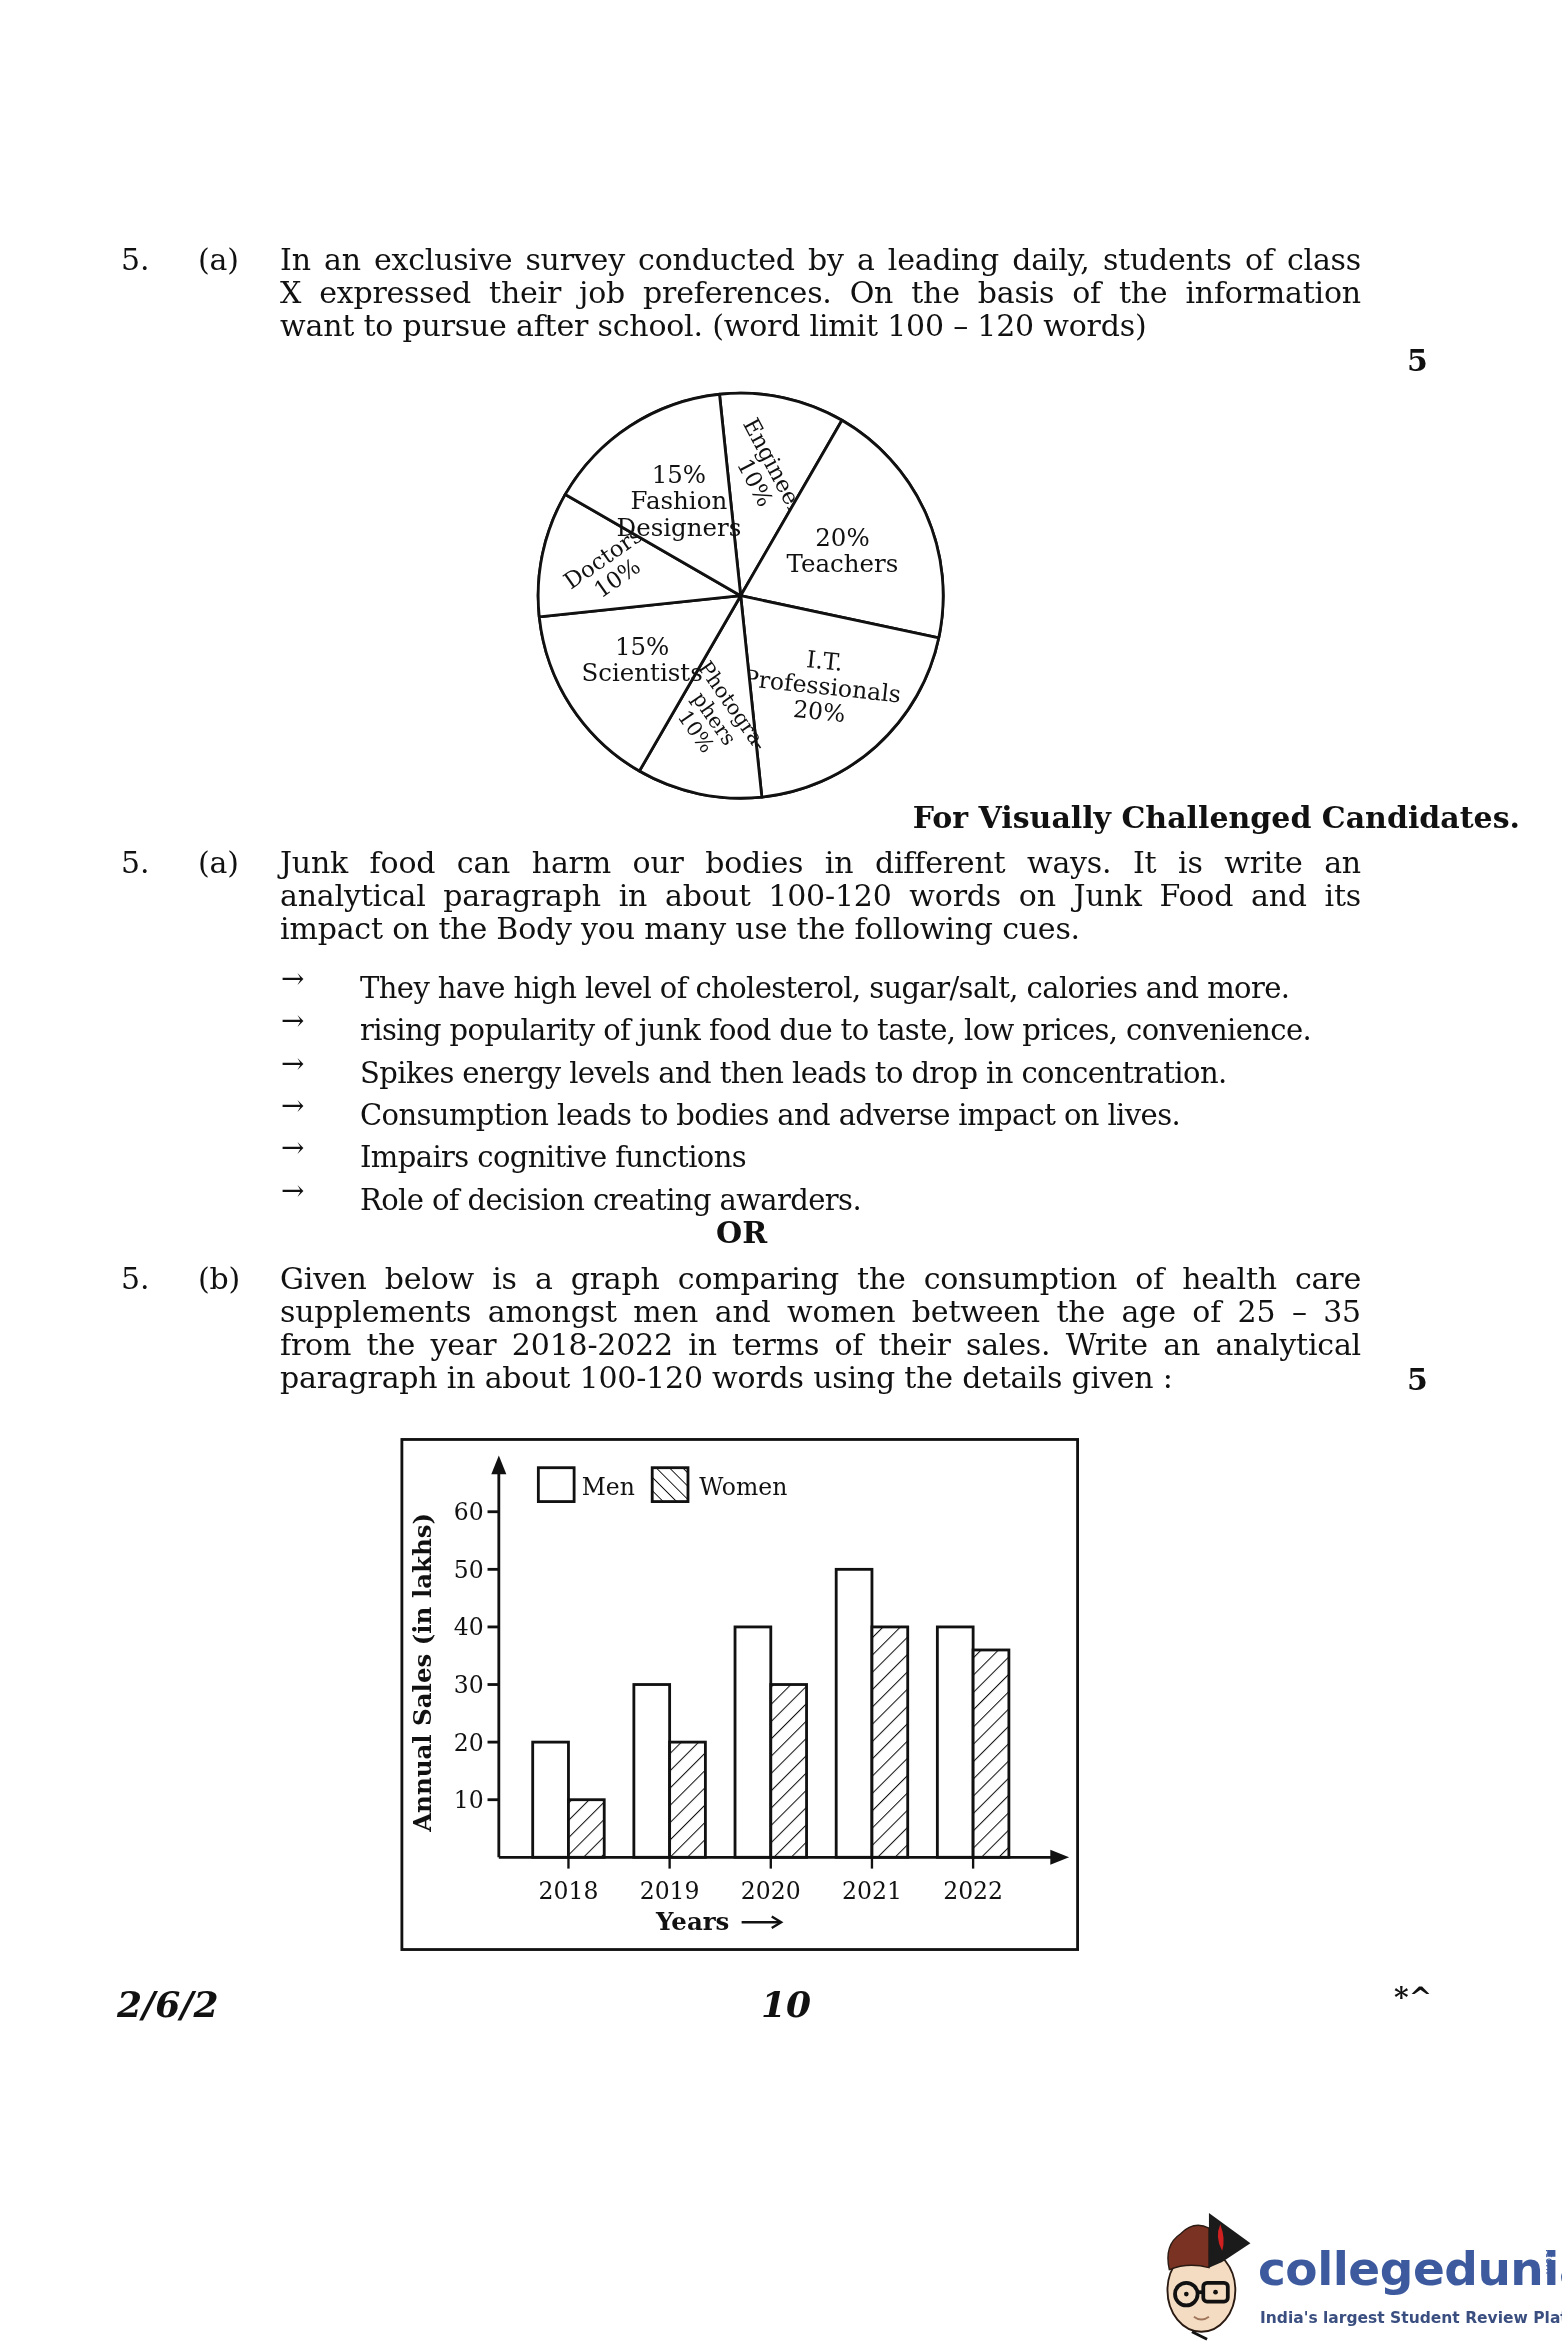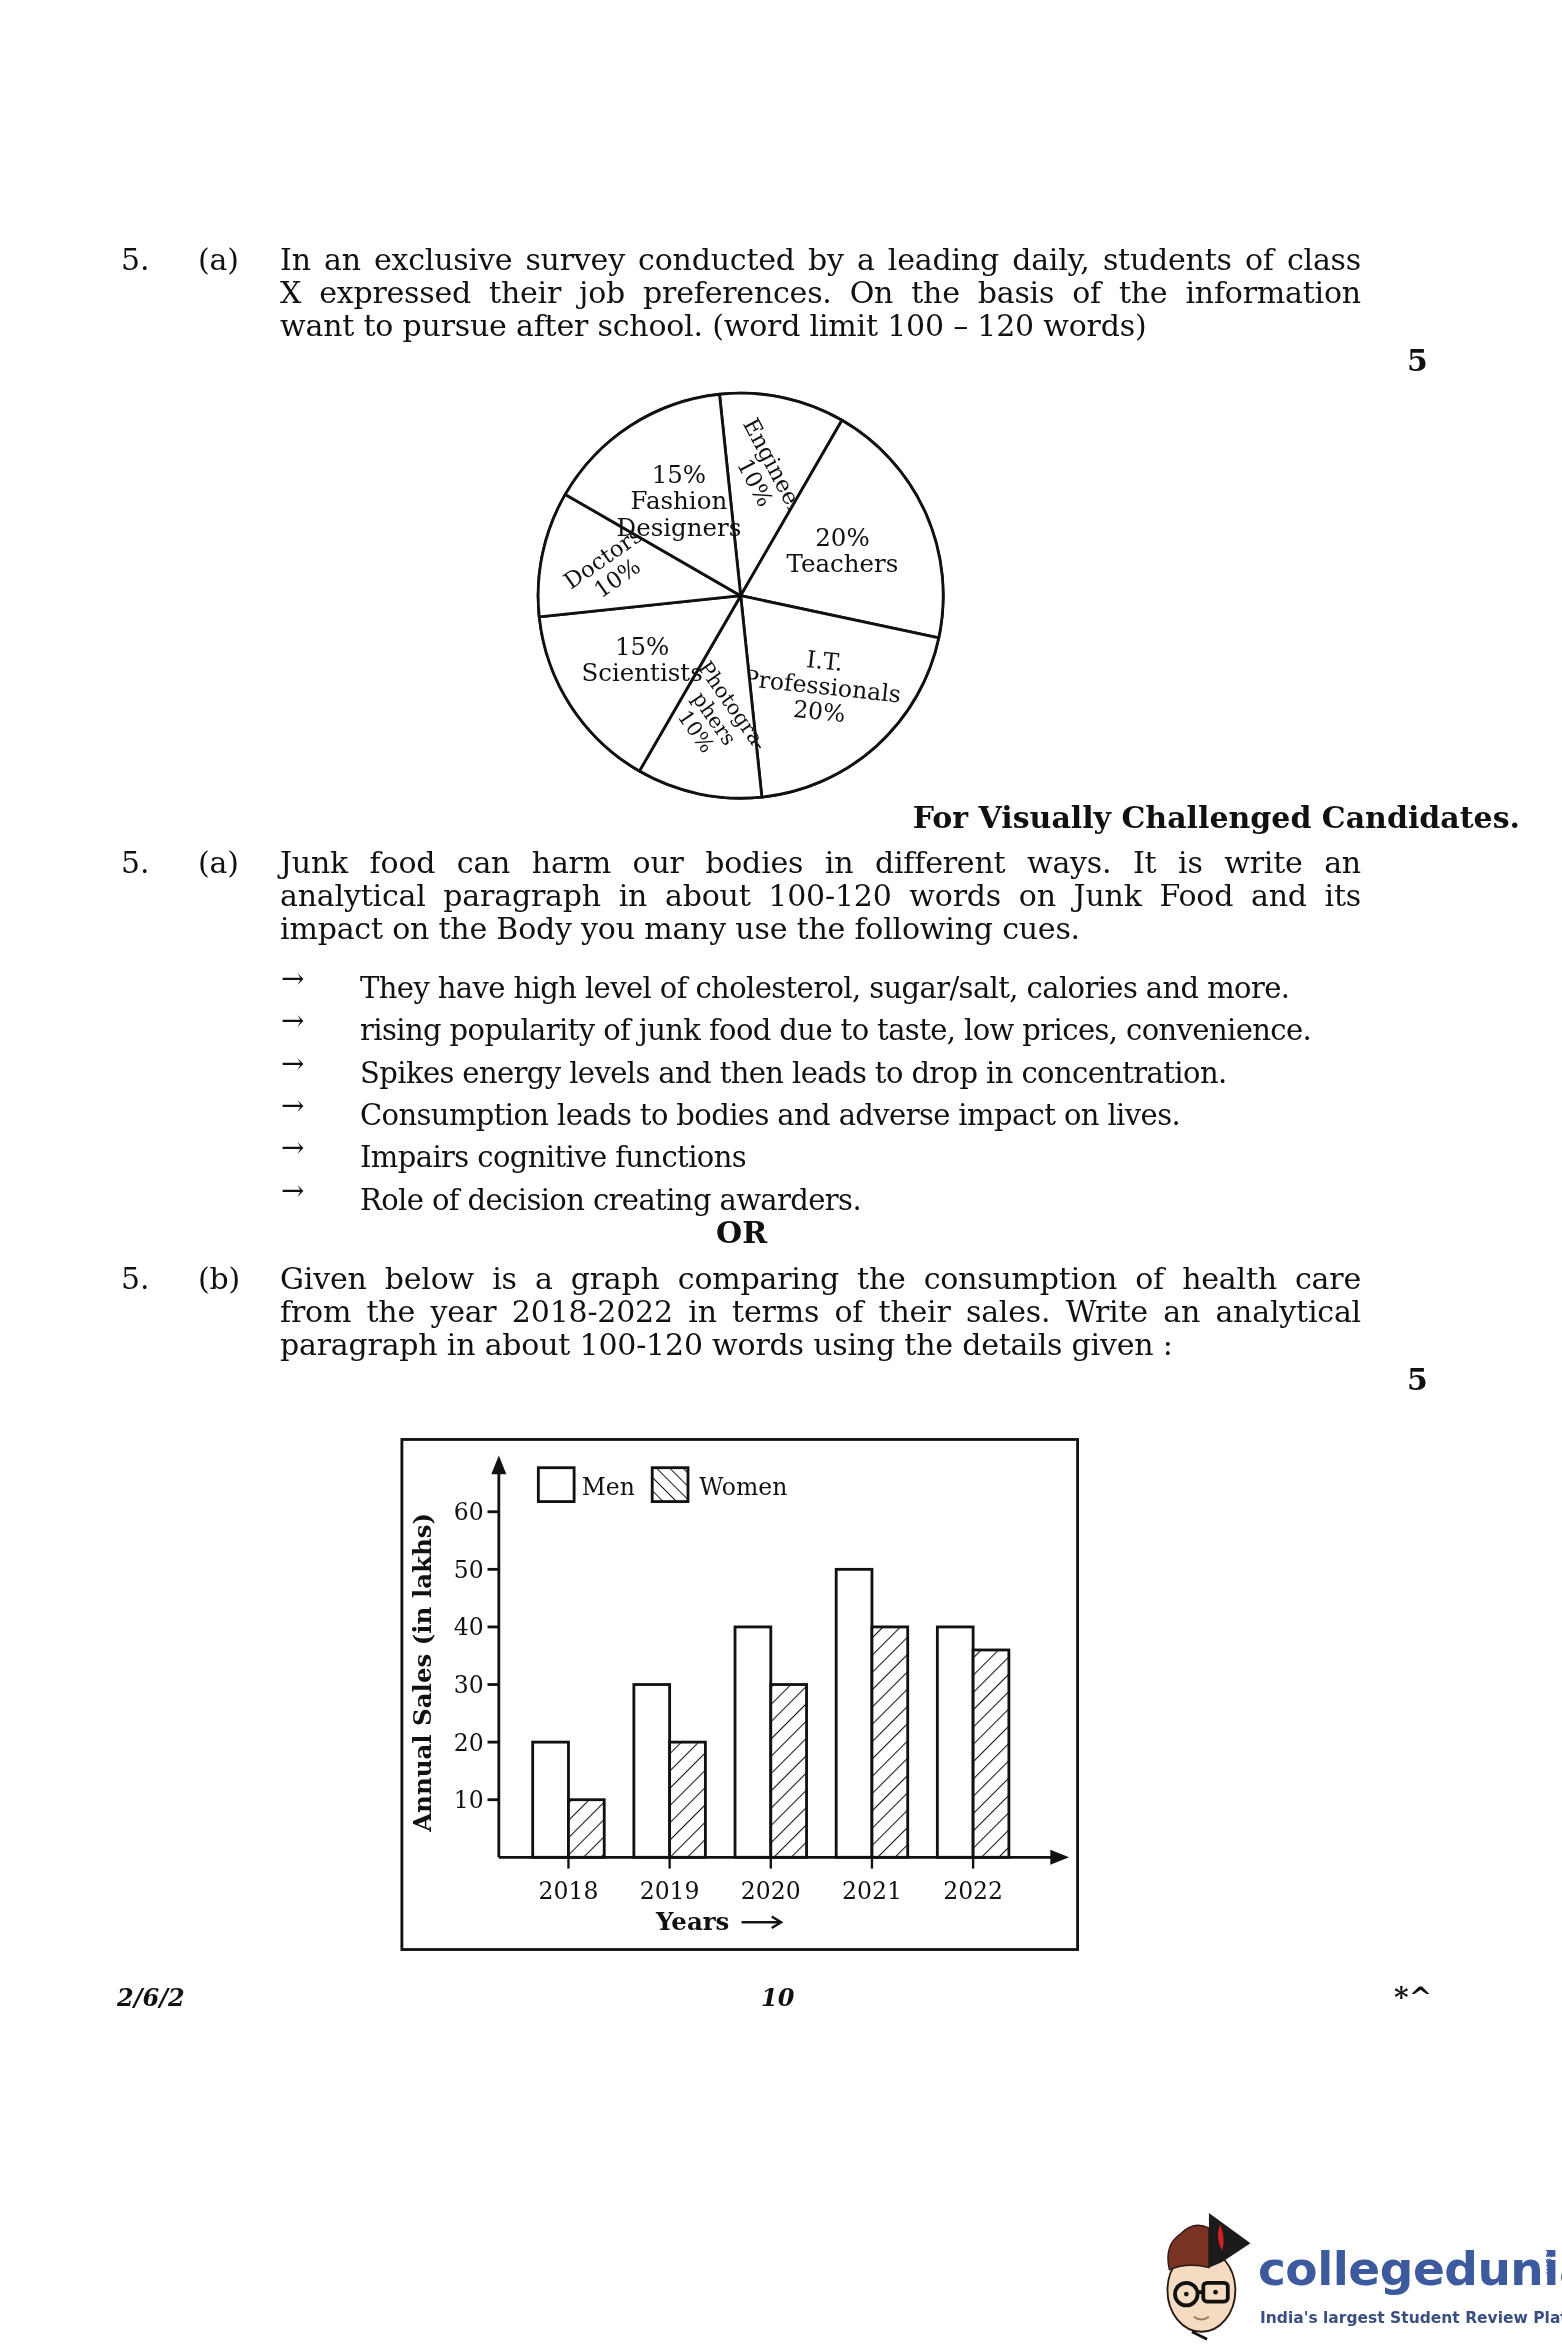--- a/index.html
+++ b/index.html
@@ -6,21 +6,21 @@
     body { width: 1562px; height: 2351px; position: relative; overflow: hidden;
            font-family: "DejaVu Serif", "Liberation Serif", serif; color: #111; }
     .abs { position: absolute; }
     .qtext { font-size: 30px; line-height: 33px; letter-spacing: -0.2px; }
     .justify { text-align: justify; text-align-last: justify; }
     .lastline { text-align: center; text-align-last: left; }
     .marks { font-weight: bold; font-size: 30px; }
     .bullet-row { position: absolute; left: 0; font-size: 29px; line-height: 34px; white-space: nowrap; letter-spacing: -0.6px; }
     .arrow { position: absolute; left: 281px; font-size: 28px; }
     .btext { position: absolute; left: 360px; margin-top: 9px; }
-    .footer { font-style: italic; font-weight: bold; font-size: 24px; }
+    .footer { font-style: italic; font-weight: bold; font-size: 36px; }
     svg text { font-family: "DejaVu Serif", "Liberation Serif", serif; fill: #111; }
   </style>
 </head>
 <body>
 
 <div>
   <span class="abs qtext" style="left:121px; top:243px;">5.</span>
   <span class="abs qtext" style="left:198px; top:243px;">(a)</span>
   <div class="abs qtext" style="left:280px; top:243px; width:1081px;">
     <div class="justify">In an exclusive survey conducted by a leading daily, students of class</div>
@@ -111,20 +111,21 @@
   </div>
 </div>
 
 <div class="abs" style="left:716px; top:1215px; font-weight:bold; font-size:30px;">OR</div>
 
 <div>
   <span class="abs qtext" style="left:121px; top:1262px;">5.</span>
   <span class="abs qtext" style="left:198px; top:1262px;">(b)</span>
   <div class="abs qtext" style="left:280px; top:1262px; width:1081px;">
     <div class="justify">Given below is a graph comparing the consumption of health care</div>
+    <div class="justify">supplements amongst men and women between the age of 25 – 35</div>
     <div class="justify">from the year 2018-2022 in terms of their sales. Write an analytical</div>
     <div class="lastline">paragraph in about 100-120 words using the details given :</div>
   </div>
   <span class="abs marks" style="left:1407px; top:1362px;">5</span>
 </div>
 
 <svg class="abs" style="left:395px; top:1431px;" width="697" height="527" viewBox="420 1520 740 560" id="bar-svg">
     <defs>
       <pattern id="hatch-back" width="13" height="13" patternUnits="userSpaceOnUse" patternTransform="rotate(45)">
         <rect x="0" y="0" width="13" height="13" fill="#fff"></rect>

